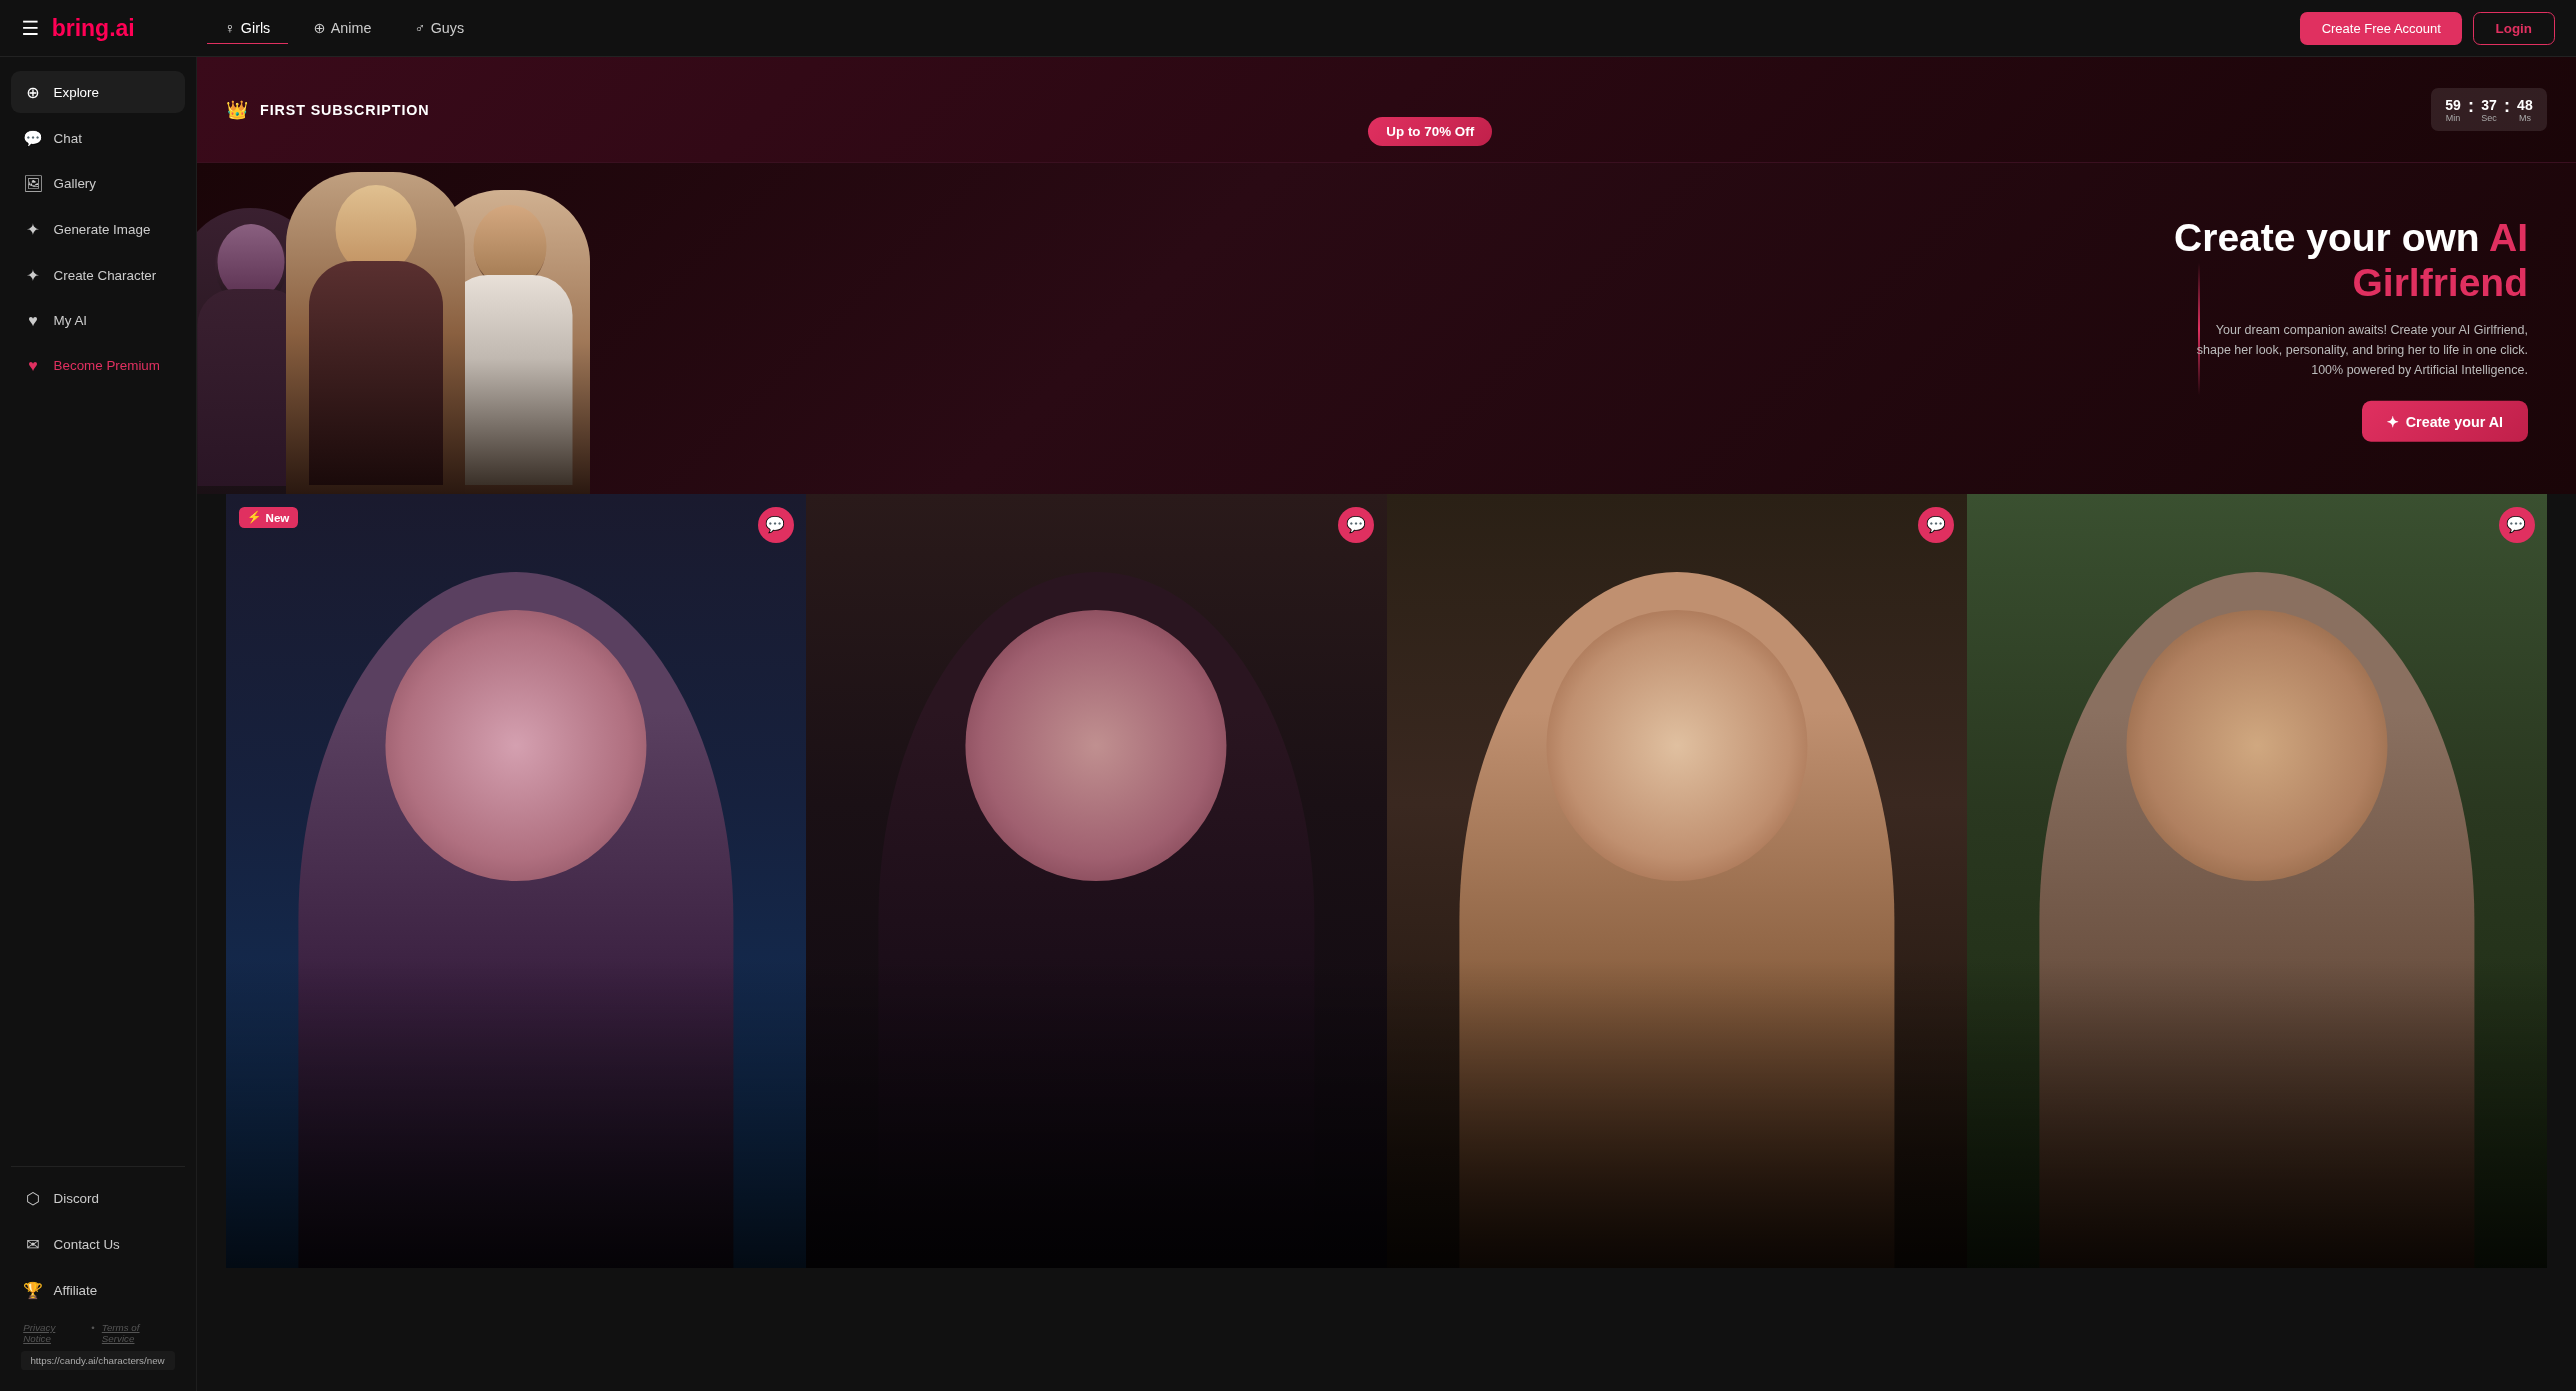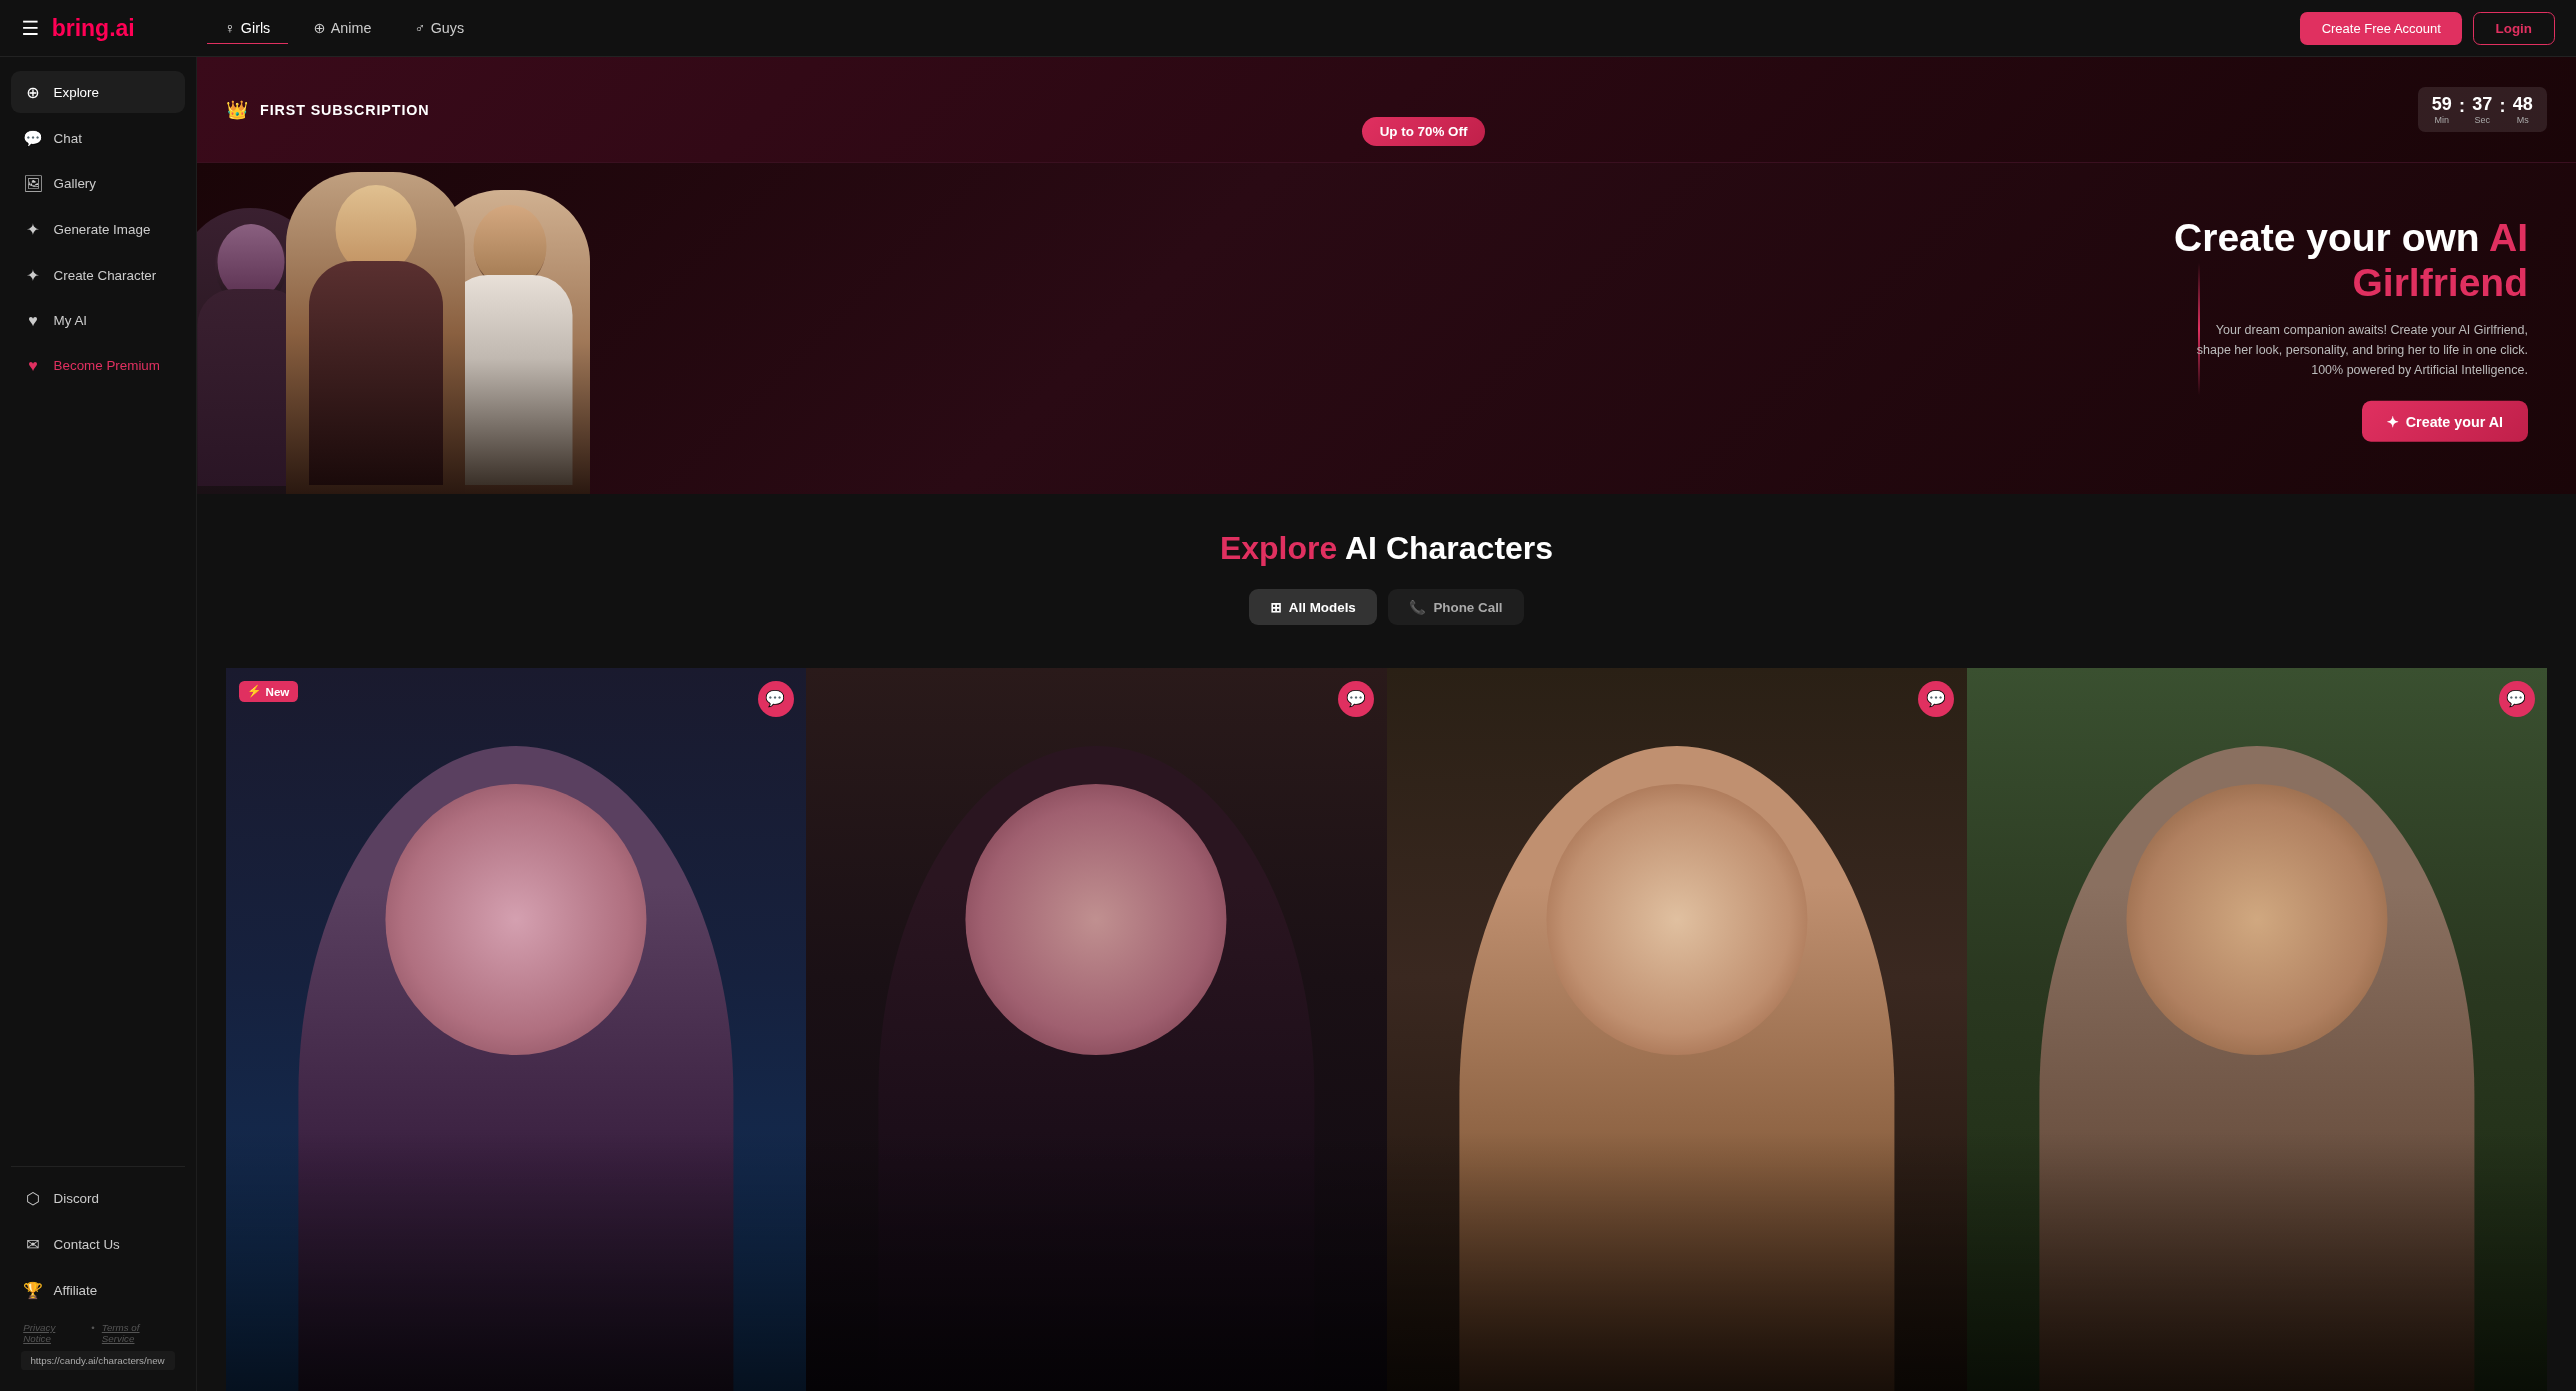--- a/index.html
+++ b/index.html
@@ -185,21 +185,21 @@
       border-radius: 7.2px;
       padding: 7.2px 14.3px;
       display: flex;
       align-items: center;
       gap: 3.6px;
     }
     .timer-block {
       text-align: center;
     }
     .timer-num {
-      font-size: 18px;
+      font-size: 14px;
       font-weight: 700;
       color: #fff;
     }
     .timer-label {
       font-size: 9px;
       color: #aaa;
     }
     .timer-sep {
       font-size: 18px;
       font-weight: 700;
@@ -581,35 +581,20 @@
         <span>Create your own </span><span class="highlight">AI Girlfriend</span>
       </h1>
       <p class="hero-desc">Your dream companion awaits! Create your AI Girlfriend, shape her look, personality, and bring her to life in one click. 100% powered by Artificial Intelligence.</p>
       <button class="btn-create-ai">
         <span>✦</span>
         <span>Create your AI</span>
       </button>
     </div>
   </section>
 
-  <section class="explore-section">
-    <h2 class="explore-title">
-      <span class="highlight">Explore</span><span> AI Characters</span>
-    </h2>
-    <div class="filter-tabs">
-      <button class="filter-tab active">
-        <span>⊞</span>
-        <span>All Models</span>
-      </button>
-      <button class="filter-tab inactive">
-        <span>📞</span>
-        <span>Phone Call</span>
-      </button>
-    </div>
-  </section>
 
   <div class="chars-grid">
 
     <div class="char-card">
       <div class="char-card-bg char-1"></div>
       <div class="char-figure char-fig-1"></div>
       <div class="char-face char-face-1"></div>
       <div class="char-overlay"></div>
       <div class="char-badge-new">
         <span>⚡</span>

